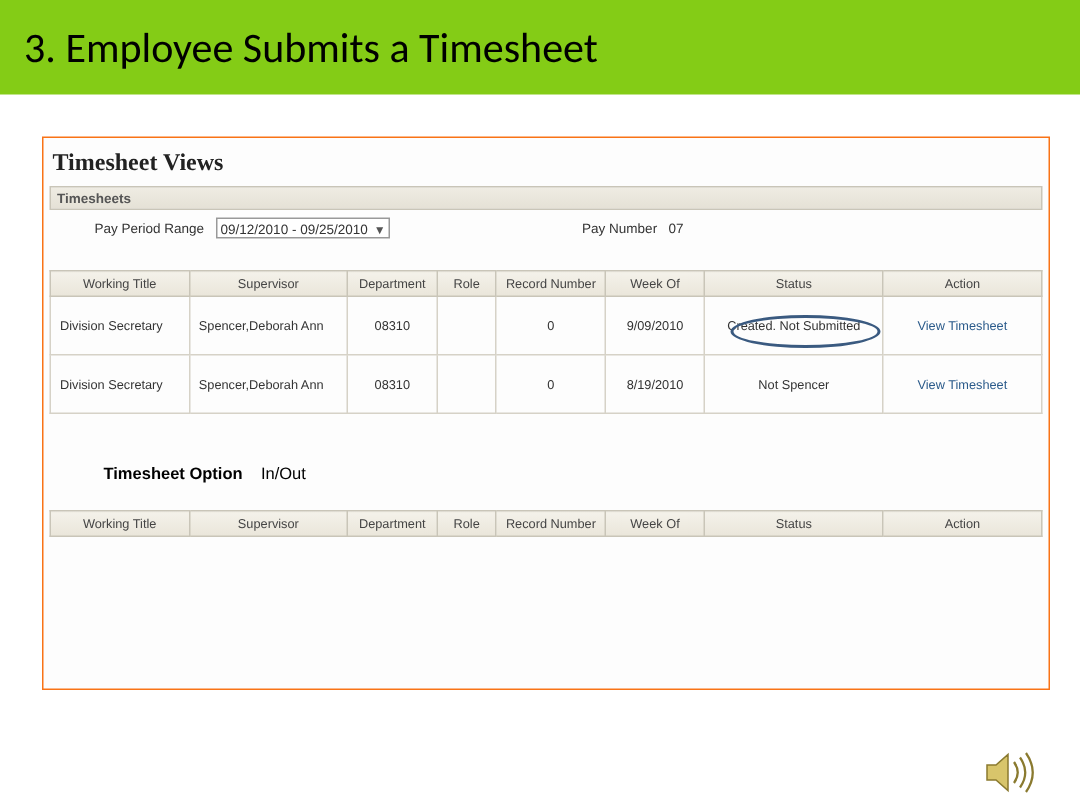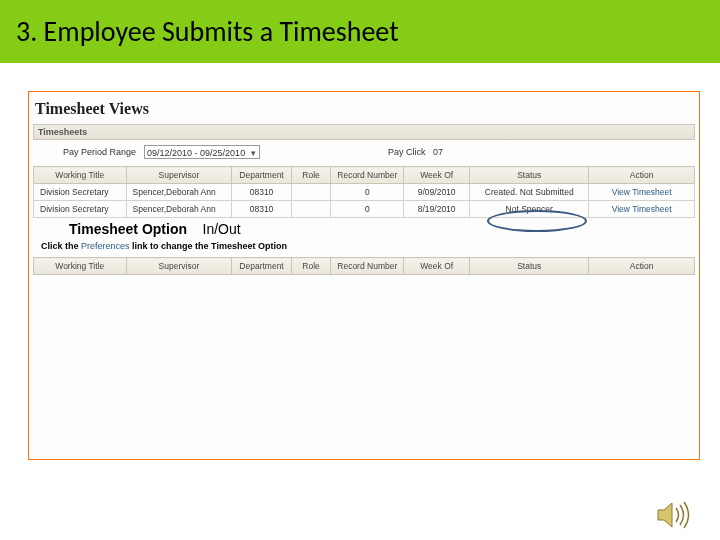--- a/index.html
+++ b/index.html
@@ -7,27 +7,27 @@
   .slide-title-bar { background: #84cc16; padding: 14px 16px; }
   .slide-title { font-family: Calibri, Arial, sans-serif; font-size: 28px; color: #000; font-weight: 400; }
   .app-frame { margin: 28px 20px 12px 28px; border: 1px solid #f97316; background: #fdfdfd; padding: 4px 4px 6px 4px; height: 369px; position: relative; }
   .app-title { font-family: "Times New Roman", serif; font-size: 16px; font-weight: bold; color: #222; padding: 4px 2px 4px 2px; }
   .section-bar { background: linear-gradient(#efece3,#e5e1d6); border: 1px solid #c9c5b8; font-size: 9px; font-weight: bold; color: #555; padding: 2px 4px; margin-top: 2px; }
   .filter-row { display: flex; align-items: center; padding: 5px 4px 5px 30px; font-size: 9px; color: #333; gap: 8px; }
   .filter-row .lbl { font-weight: normal; }
   .dropdown { display: inline-flex; align-items: flex-end; border: 1px solid #999; background: #fff; font-size: 9px; height: 14px; padding: 0 2px; }
   .dropdown .dd-arrow { margin-left: 4px; font-size: 8px; color: #555; }
   .pp-wrap { margin-left: 120px; }
-  .tbl { width: 100%; border-collapse: collapse; font-size: 8.5px; color: #333; margin-top: 2px; }
+  .tbl { width: 100%; border-collapse: collapse; font-size: 8.5px; color: #333; margin-top: 16px; }
   .tbl th { background: linear-gradient(#f4f2ea,#eae6da); border: 1px solid #c9c5b8; font-weight: normal; color: #444; padding: 3px 2px; text-align: center; }
-  .tbl td { border: 1px solid #d6d2c7; padding: 3px 2px; text-align: center; }
+  .tbl td { border: 1px solid #d6d2c7; padding: 14px 2px; text-align: center; }
   .tbl td.left { text-align: left; padding-left: 6px; }
   .link { color: #2a5a8a; }
   .circle-note { position: absolute; border: 2px solid #3a5a80; border-radius: 50%; width: 100px; height: 22px; pointer-events: none; }
-  .pref-line { font-size: 14px; padding: 3px 6px 2px 36px; }
+  .pref-line { font-size: 11px; padding: 3px 6px 2px 36px; margin-top: 31px; }
   .pref-line .lbl2 { font-weight: bold; }
   .pref-text { font-size: 9px; font-weight: bold; padding: 2px 6px 4px 8px; }
   .sound-icon { position: absolute; right: 28px; bottom: 10px; pointer-events: none; }
 </style>
 </head>
 <body>
 
 <div class="slide-title-bar">
   <div class="slide-title">3.  Employee Submits a Timesheet</div>
 </div>
@@ -36,21 +36,21 @@
   <div class="app-title">Timesheet Views</div>
 
   <div class="section-bar">Timesheets</div>
   <div class="filter-row">
     <span class="lbl">Pay Period Range</span>
     <span class="dropdown">
       <span>09/12/2010 - 09/25/2010</span>
       <span class="dd-arrow">▼</span>
     </span>
     <span class="pp-wrap">
-      <span class="lbl">Pay Click</span>
+      <span class="lbl">Pay Number</span>
       &nbsp;
       <span>07</span>
     </span>
   </div>
 
   <table class="tbl">
     <tbody>
         <tr>
       <th style="width:14%">Working Title</th>
       <th style="width:16%">Supervisor</th>
@@ -84,23 +84,20 @@
   </tbody>
     </table>
 
   <div class="circle-note" style="top:118px; left:458px;"></div>
 
   <div class="pref-line">
     <span class="lbl2">Timesheet Option</span>
     &nbsp;&nbsp;
     <span>In/Out</span>
   </div>
-  <div class="pref-text">
-    <span>Click the </span><span class="link" style="font-weight:normal">Preferences</span><span> link to change the Timesheet Option</span>
-  </div>
 
   <table class="tbl">
     <tbody>
         <tr>
       <th style="width:14%">Working Title</th>
       <th style="width:16%">Supervisor</th>
       <th style="width:9%">Department</th>
       <th style="width:6%">Role</th>
       <th style="width:11%">Record Number</th>
       <th style="width:10%">Week Of</th>

